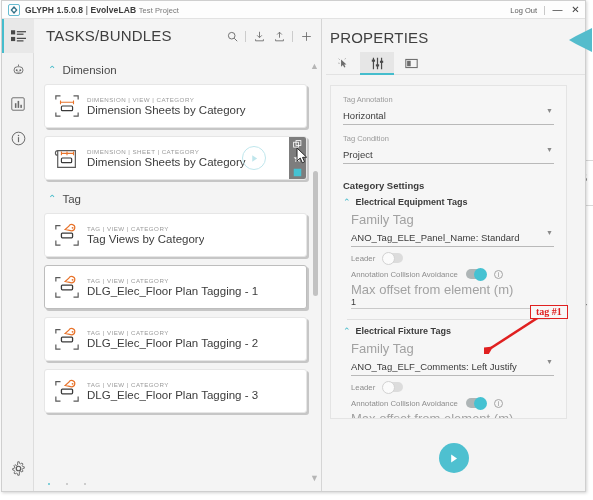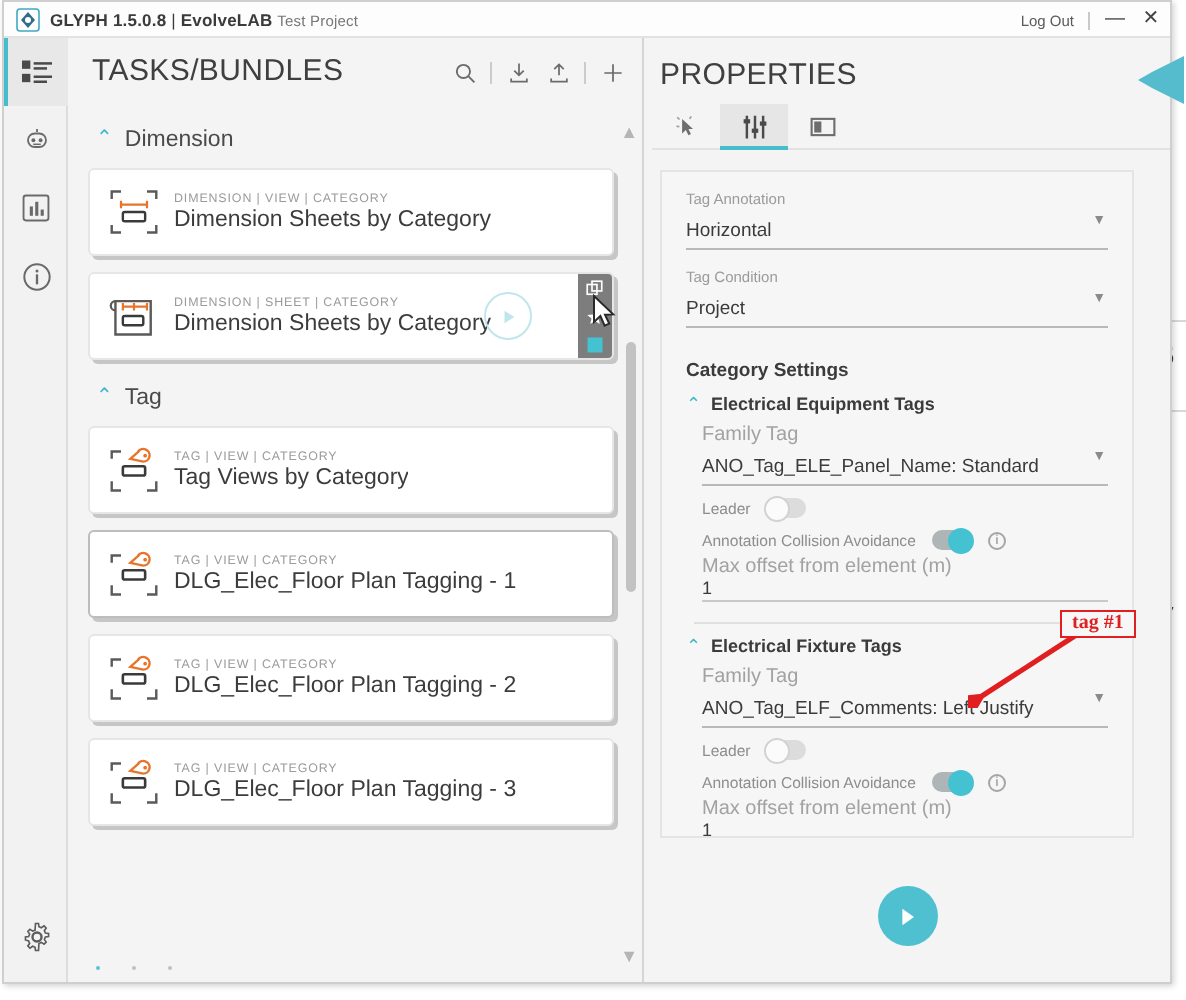--- a/index.html
+++ b/index.html
@@ -137,21 +137,21 @@
   .field-value-row { position:relative; border-bottom:1px solid #b9b9b9; padding-bottom:1px; }
   .field-value { font-size:9.5px; color:#3b3b3b; }
   .caret-dn { position:absolute; right:1px; top:2px; color:#8a8a8a; font-size:7px; }
 
   .cat-title { font-size:9.5px; color:#3b3b3b; font-weight:600; margin:16px 0 4px 12px; }
   .sec-head { display:flex; align-items:center; gap:5px; margin:6px 0 2px 12px; cursor:pointer; }
   .sec-caret { color:#3fb9c9; font-size:9px; line-height:1; }
   .sec-label { font-size:9px; color:#3b3b3b; font-weight:600; }
 
   .sub-field { margin:5px 12px 0 20px; }
-  .sub-label { font-size:10px; color:#a2a2a2; }
+  .sub-label { font-size:13px; color:#a2a2a2; }
   .row { display:flex; align-items:center; gap:8px; margin:6px 12px 0 20px; }
   .row-label { font-size:7.8px; color:#8d8d8d; }
   .toggle { width:20px; height:10px; border-radius:6px; position:relative; cursor:pointer; }
   .toggle.off { background:#dcdcdc; }
   .toggle.on  { background:#aeb5b6; }
   .knob { position:absolute; top:-1.5px; width:13px; height:13px; border-radius:50%; }
   .toggle.off .knob { left:-1px; background:#fbfbfb; border:1px solid #d2d2d2; }
   .toggle.on  .knob { right:-1px; background:#45c2d2; }
   .info-i { width:9px; height:9px; border:1px solid #a5a5a5; border-radius:50%;
             color:#888; font-size:6.5px; display:flex; align-items:center; justify-content:center; cursor:pointer;}

